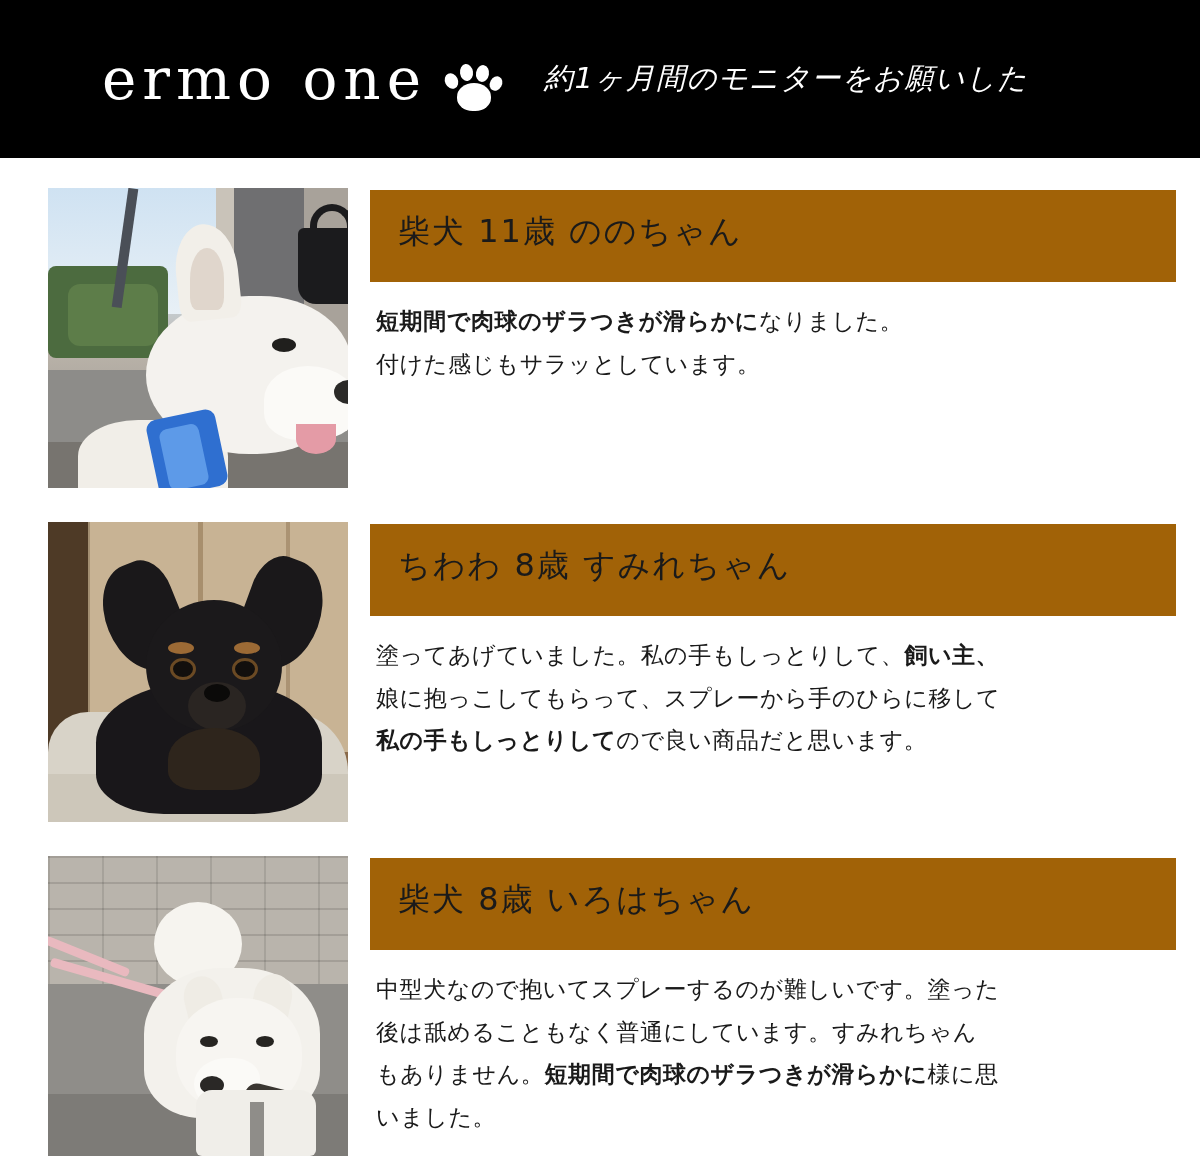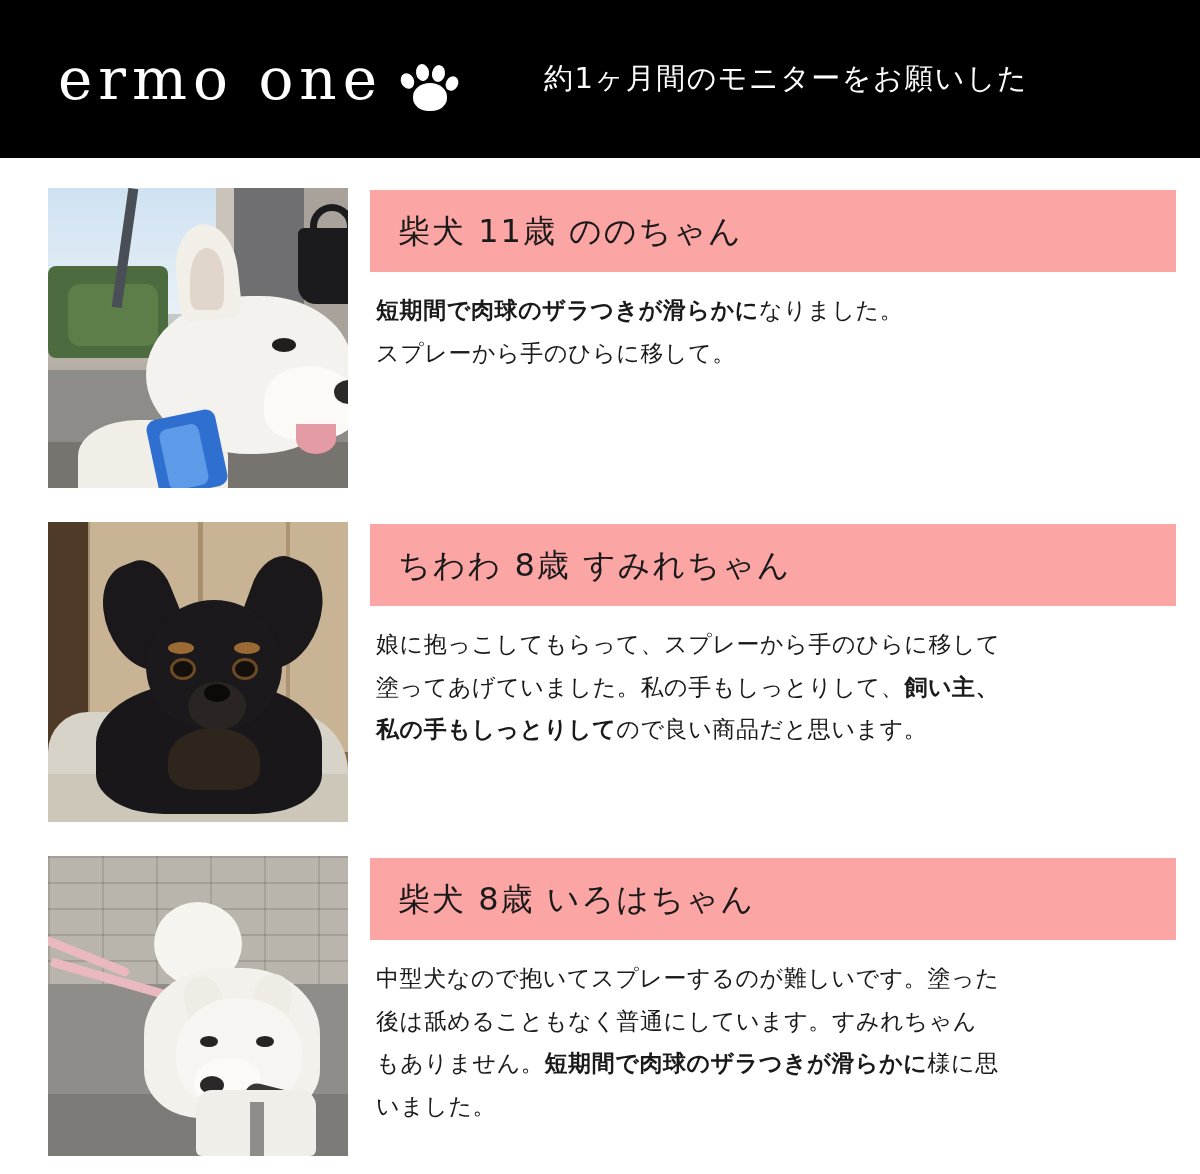--- a/index.html
+++ b/index.html
@@ -29,20 +29,21 @@
     flex: 0 0 460px;
   }
 
   .brand-name {
     color: #ffffff;
     font-family: "DejaVu Serif", "Liberation Serif", serif;
     font-size: 58px;
     letter-spacing: 6px;
     line-height: 1;
     font-weight: 400;
+    margin-left: 44px;
   }
 
   .paw-icon {
     margin-left: 12px;
     margin-top: 14px;
     position: relative;
     width: 70px;
     height: 54px;
   }
   .paw-icon .pad {
@@ -59,20 +60,21 @@
   .paw-icon .toe2 { width: 13px; height: 17px; left: 21px; top: 5px;  transform: rotate(-8deg); }
   .paw-icon .toe3 { width: 13px; height: 17px; left: 37px; top: 6px;  transform: rotate(10deg); }
   .paw-icon .toe4 { width: 12px; height: 15px; left: 51px; top: 17px; transform: rotate(28deg); }
 
   .header-text {
     color: #ffffff;
     font-size: 29px;
     line-height: 1.5;
     letter-spacing: 1.5px;
     padding-left: 26px;
+    font-style: italic;
   }
   .header-text .line { display: block; white-space: nowrap; }
 
   
   .reviews {
     padding: 30px 0 0 0;
   }
 
   .review {
     display: flex;
@@ -89,36 +91,35 @@
     background: #cfcfcf;
   }
 
   .review-body {
     flex: 1 1 auto;
     padding-left: 22px;
     padding-top: 2px;
   }
 
   .review-title {
-    background: #fca5a5;
+    background: #a16207;
     color: #1a1a1a;
     font-size: 32px;
     line-height: 1.2;
-    padding: 22px 0 22px 28px;
+    padding: 22px 0 32px 28px;
     letter-spacing: 2px;
     font-weight: 500;
   }
 
   .review-text {
     font-size: 23px;
     line-height: 1.85;
     color: #1a1a1a;
     padding: 18px 6px 0 6px;
     letter-spacing: 0.6px;
-    font-family: Liberation Serif, serif;
   }
   .review-text p { margin: 0; }
   .review-text b { font-weight: 700; }
 
   
   .p1 { background: linear-gradient(180deg,#b9d2e8 0%, #cfe0ee 30%, #b9b2a8 55%, #8e8d8b 100%); }
   .p1 .sky { position:absolute; left:0; top:0; width:100%; height:42%; background:linear-gradient(180deg,#cfe2f2,#e8f0f6); }
   .p1 .bldg { position:absolute; left:168px; top:0; width:132px; height:130px; background:#c9c3b9; }
   .p1 .bldg2 { position:absolute; left:252px; top:0; width:48px; height:196px; background:#a8a29a; }
   .p1 .hedge { position:absolute; left:0; top:78px; width:120px; height:92px; background:#4c6b3f; border-radius:8px; }
@@ -231,21 +232,21 @@
       <span class="ear"></span>
         <span class="ear-in"></span>
         <span class="eye"></span>
       <span class="collar"></span>
         <span class="collar2"></span>
     </div>
     <div class="review-body">
       <div class="review-title">柴犬 11歳 ののちゃん</div>
       <div class="review-text">
         <p><b>短期間で肉球のザラつきが滑らかに</b><span>なりました。</span></p>
-        <p><span>スプレーから手のひらに移して。</span></p>
+        <p><span>付けた感じもサラッとしています。</span></p>
       </div>
     </div>
   </div>
 
   <div class="review">
     <div class="photo p2">
       <span class="wall"></span>
         <span class="plank1"></span>
         <span class="plank2"></span>
         <span class="plank3"></span>
@@ -260,22 +261,22 @@
         <span class="browR"></span>
       <span class="eyeL"></span>
         <span class="eyeR"></span>
       <span class="muzzle"></span>
         <span class="nose"></span>
       <span class="chest"></span>
     </div>
     <div class="review-body">
       <div class="review-title">ちわわ 8歳 すみれちゃん</div>
       <div class="review-text">
+        <p><span>塗ってあげていました。私の手もしっとりして、</span><b>飼い主、</b></p>
         <p><span>娘に抱っこしてもらって、スプレーから手のひらに移して</span></p>
-        <p><span>塗ってあげていました。私の手もしっとりして、</span><b>飼い主、</b></p>
         <p><b>私の手もしっとりして</b><span>ので良い商品だと思います。</span></p>
       </div>
     </div>
   </div>
 
   <div class="review">
     <div class="photo p3">
       <span class="wallT"></span>
         <span class="brick"></span>
         <span class="curb"></span>

